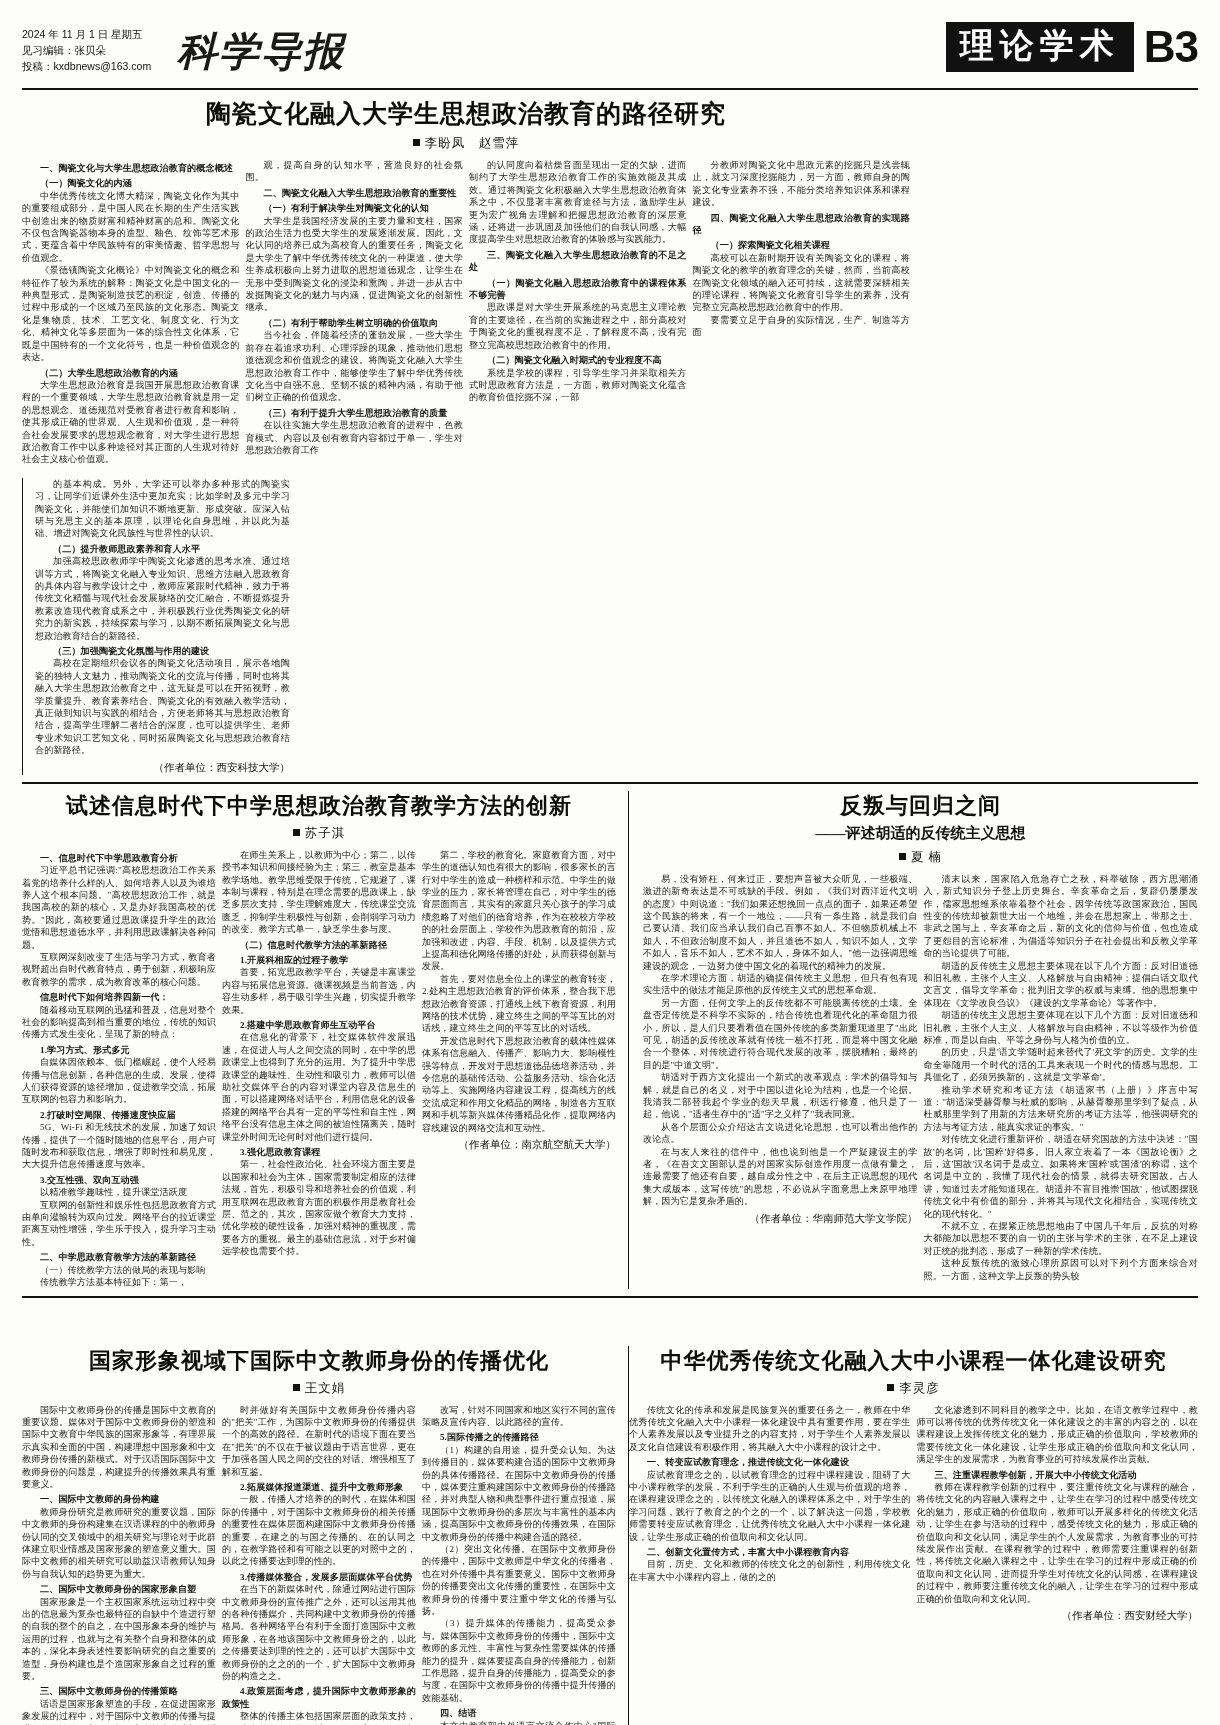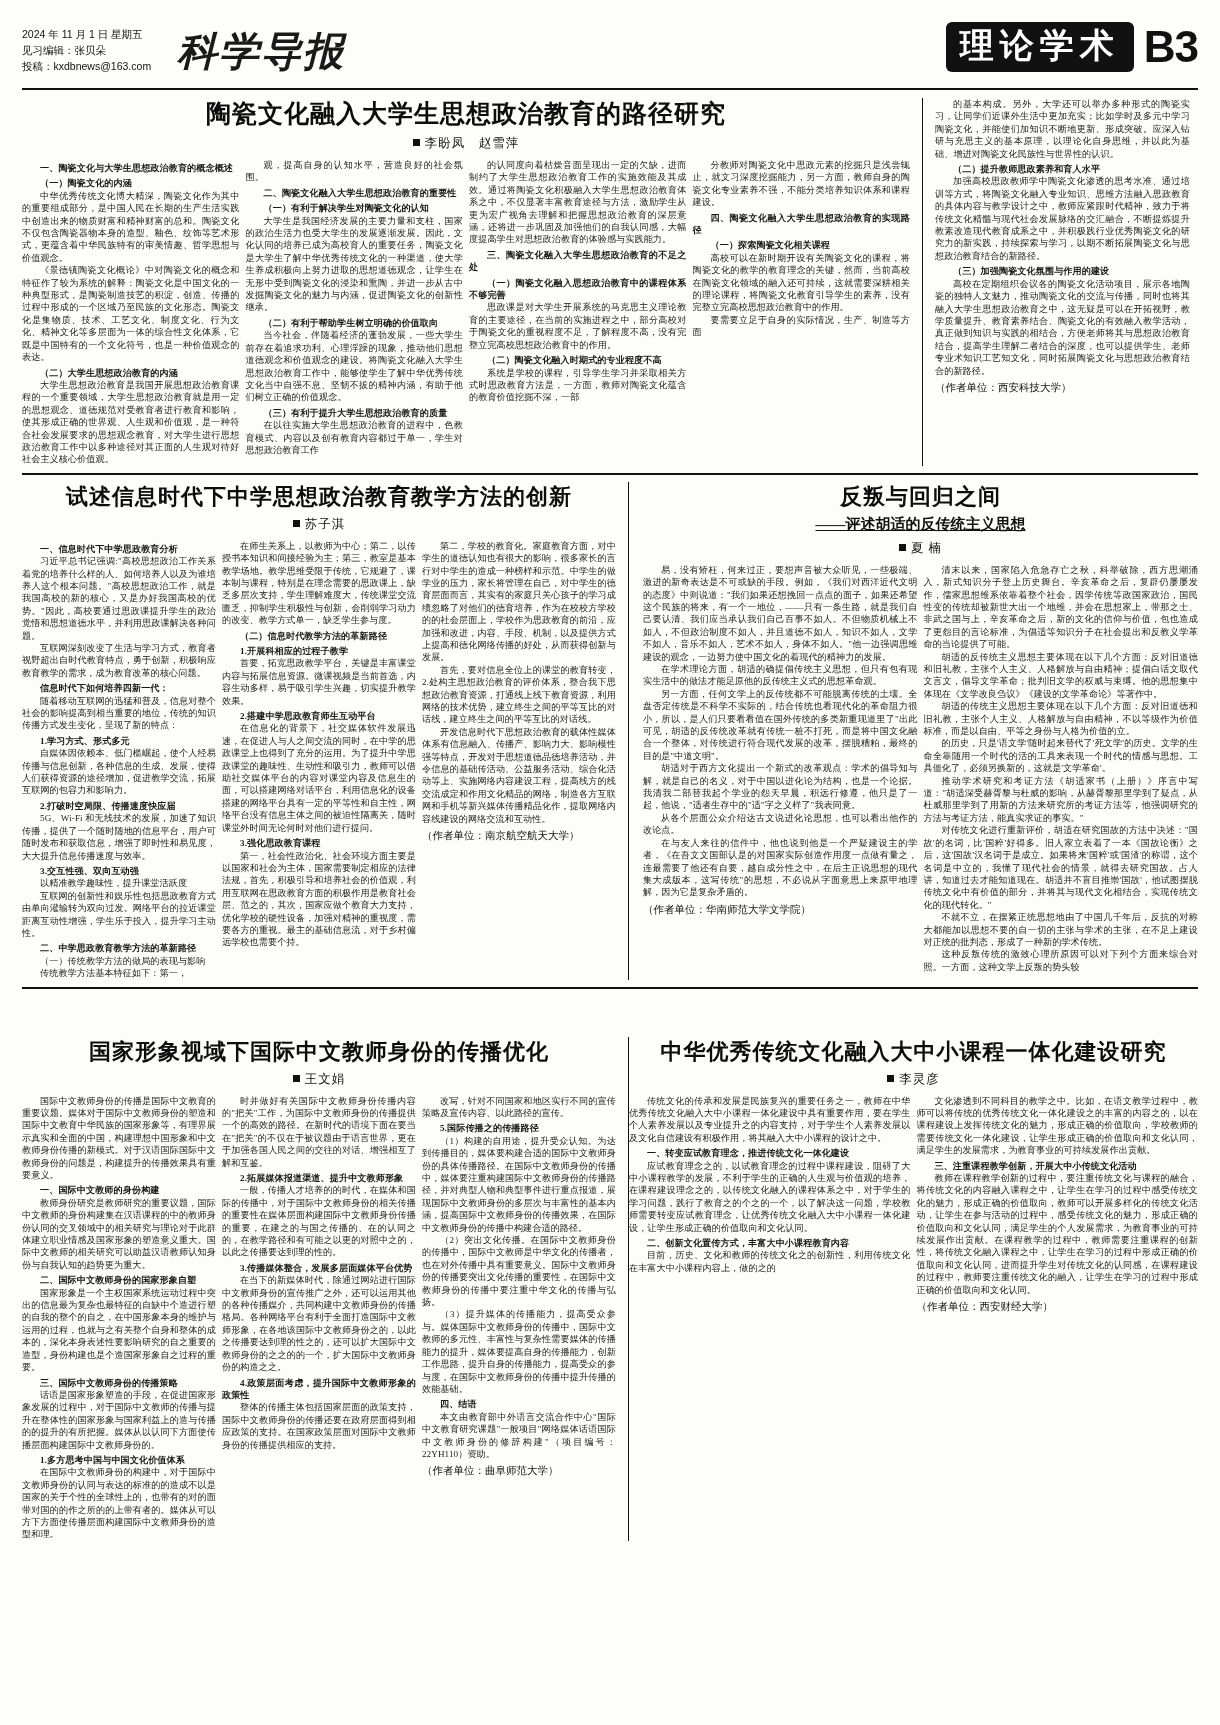--- a/index.html
+++ b/index.html
@@ -59,21 +59,20 @@
   }
   .mh-section {
     background: #111;
     color: #fff;
     font-size: 34px;
     font-weight: bold;
     padding: 4px 14px 6px 14px;
     letter-spacing: 6px;
     line-height: 40px;
     font-family: "Liberation Serif", serif;
-    border-radius: 6px;
   }
   .mh-page {
     font-size: 44px;
     font-weight: bold;
     font-family: "Liberation Sans", sans-serif;
     letter-spacing: -1px;
     line-height: 48px;
   }
   .hr-thick { border-top: 2px solid #111; margin: 7px 0 7px 0; }
 
@@ -85,38 +84,37 @@
     color: #0d0d0d;
   }
   .t-xl { font-size: 25px; line-height: 32px; }
   .t-lg { font-size: 22px; line-height: 29px; }
   .sub-title {
     text-align: center;
     font-size: 15px;
     line-height: 22px;
     font-weight: bold;
     margin-top: 2px;
-    text-decoration: underline;
   }
   .byline {
     text-align: center;
     font-size: 12.5px;
     margin: 5px 0 7px 0;
     letter-spacing: 1px;
     font-family: "Liberation Serif", serif;
   }
   .byline .sq {
     display: inline-block;
     width: 7px; height: 7px;
     background: #111;
     margin-right: 5px;
     vertical-align: 1px;
   }
   .credit {
-    text-align: left;
+    text-align: right;
     font-size: 10.5px;
     margin-top: 4px;
     font-family: "Liberation Sans", sans-serif;
   }
 
   .cols { display: flex; gap: 6px; }
   .col { flex: 1; }
   .col p, .bodytext p {
     margin: 0;
     font-size: 9.1px;
@@ -125,21 +123,21 @@
     text-indent: 18px;
     letter-spacing: 0.1px;
     color: #1a1a1a;
     font-family: "Liberation Serif", "DejaVu Serif", serif;
   }
   .col p.h, .bodytext p.h {
     font-weight: bold;
     text-indent: 18px;
     margin-top: 3px;
   }
-  .top-area { display: flex; gap: 12px; margin-top: 8px; }
+  .top-area { display: flex; gap: 12px; margin-top: 8px; flex-direction: column; }
   .top-left { width: 888px; }
   .top-right { width: 268px; padding-left: 12px; border-left: 1px solid #111; }
 
   .mid-area { display: flex; gap: 12px; }
   .mid-left { width: 596px; }
   .mid-right { width: 572px; padding-left: 14px; border-left: 1px solid #111; }
 
   .bot-area { display: flex; gap: 12px; margin-top: 48px; }
   .bot-left { width: 596px; }
   .bot-right { width: 572px; border-left: 1px solid #111; }

